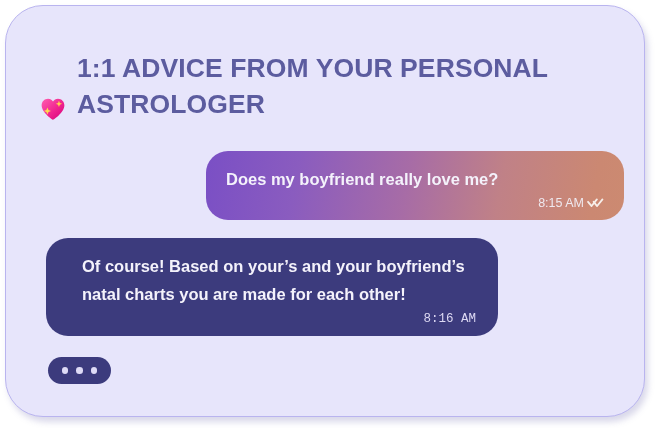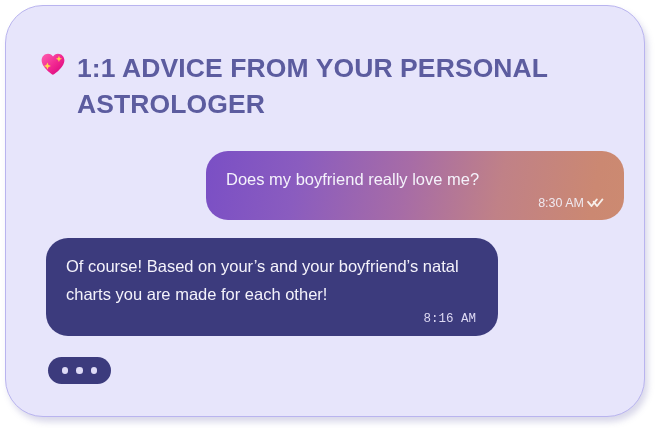--- a/index.html
+++ b/index.html
@@ -30,21 +30,21 @@
     overflow: hidden;
   }
 
   
   #card-header {
     position: absolute;
     left: 33px;
     top: 44px;
     width: 560px;
     display: flex;
-    align-items: flex-start;
+    align-items: flex-end;
     gap: 10px;
   }
   #heart-icon {
     font-size: 27px;
     line-height: 32px;
     flex: 0 0 auto;
     user-select: none;
   }
   #heart-icon svg { display: block; }
   #page-title {
@@ -62,20 +62,21 @@
   .bubble {
     position: absolute;
     box-sizing: border-box;
     color: #ffffff;
   }
   .bubble-text {
     font-size: 16.5px;
     line-height: 28px;
     color: #f4f2fb;
     white-space: pre-line;
+    font-weight: bold;
   }
   .bubble-meta {
     display: flex;
     align-items: center;
     justify-content: flex-end;
     gap: 2px;
     font-size: 12.5px;
     color: #efe9ef;
     line-height: 14px;
   }
@@ -98,21 +99,21 @@
   }
   #bubble-outgoing .bubble-meta { margin-top: 3px; }
   #checkmark-icon { display: inline-flex; margin-left: 1px; }
 
   
   #bubble-incoming {
     left: 40px;
     top: 232px;
     width: 452px;
     height: 98px;
-    padding: 14px 22px 8px 20px;
+    padding: 14px 22px 8px 36px;
     border-radius: 22px;
     background: #3c3b7d;
   }
   #bubble-incoming .bubble-meta { margin-top: 4px; color: #ddd9f3; font-family: Liberation Mono, monospace; }
 
   
   #typing-indicator {
     position: absolute;
     left: 42px;
     top: 351px;
@@ -151,21 +152,21 @@
         <path d="M22.8 6.6l1.05 2.45 2.45 1.05-2.45 1.05-1.05 2.45-1.05-2.45-2.45-1.05 2.45-1.05z" fill="#ffd34d"></path>
         <path d="M9.6 14.2l1.25 2.85 2.85 1.25-2.85 1.25-1.25 2.85-1.25-2.85-2.85-1.25 2.85-1.25z" fill="#ffd94d"></path>
       </svg>
     </span>
     <h1 id="page-title">1:1 ADVICE FROM YOUR PERSONAL ASTROLOGER</h1>
   </div>
 
   <div class="bubble" id="bubble-outgoing">
     <div class="bubble-text">Does my boyfriend really love me?</div>
     <div class="bubble-meta">
-      <span>8:30 AM</span>
+      <span>8:15 AM</span>
       <span id="checkmark-icon">
         <svg width="17" height="12" viewBox="0 0 20 12" aria-hidden="true">
           <path d="M1.2 4.6 L5.4 9.6 L11.6 1.8" fill="none" stroke="#f6eee9" stroke-width="2.1" stroke-linecap="round" stroke-linejoin="round"></path>
           <path d="M7.8 4.6 L11.9 9.6 L18.2 1.8" fill="none" stroke="#f6eee9" stroke-width="2.1" stroke-linecap="round" stroke-linejoin="round"></path>
         </svg>
       </span>
     </div>
   </div>
 
   <div class="bubble" id="bubble-incoming">

